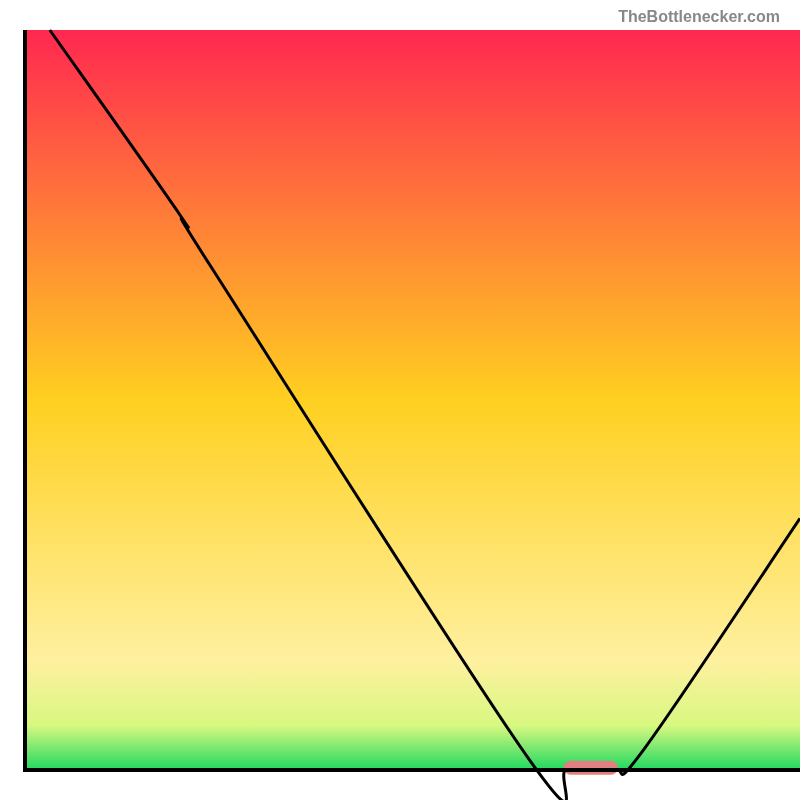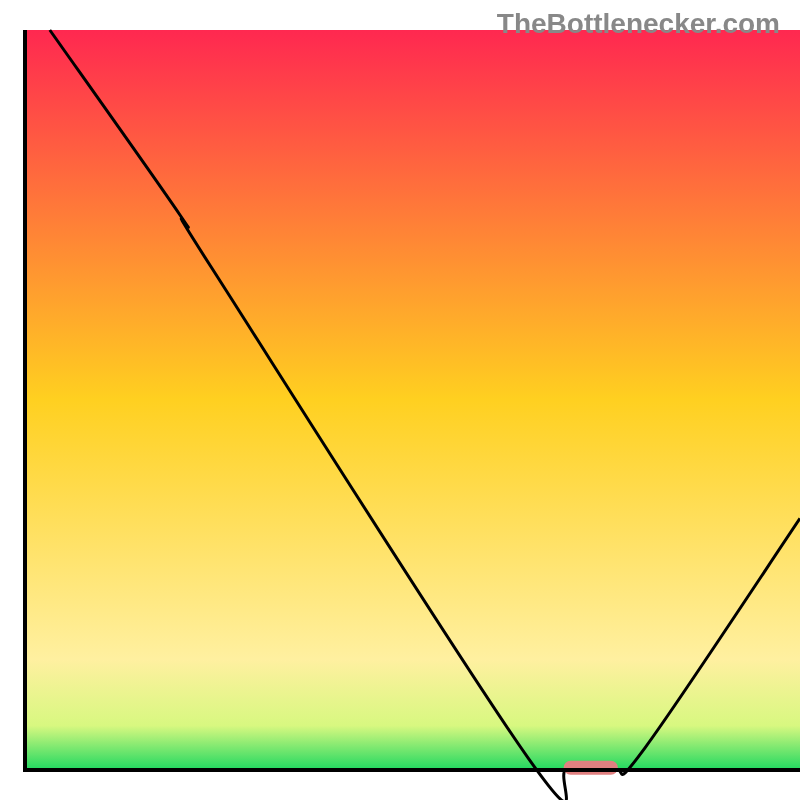--- a/index.html
+++ b/index.html
@@ -15,21 +15,21 @@
     position: absolute;
     top: 0;
     left: 0;
     width: 800px;
     height: 800px;
   }
   .watermark {
     position: absolute;
     top: 8px;
     right: 20px;
-    font-size: 28px;
+    font-size: 16px;
     font-weight: bold;
     color: #888888;
     z-index: 10;
   }
   svg {
     display: block;
   }
 </style>
 </head>
 <body>

